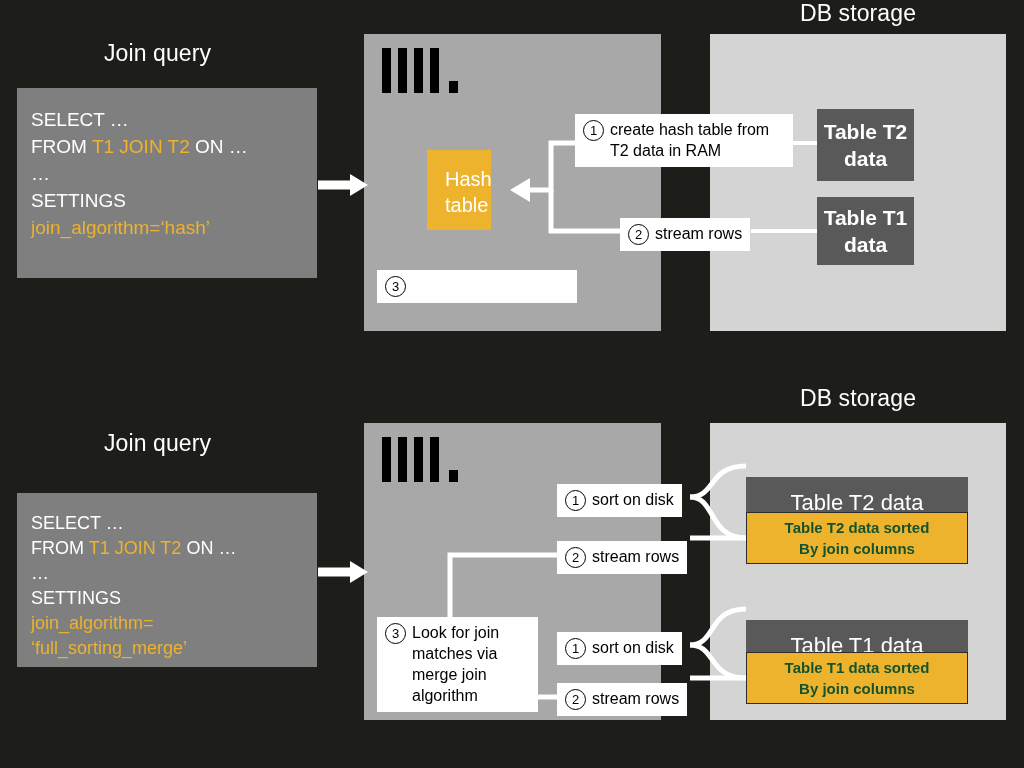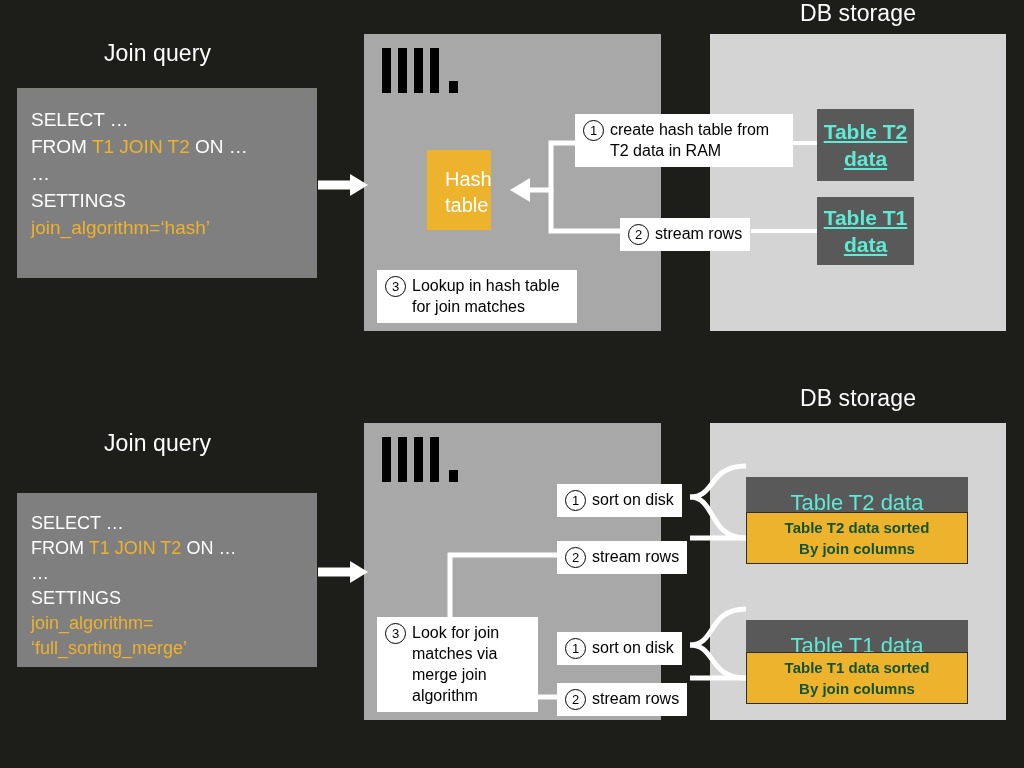--- a/index.html
+++ b/index.html
@@ -72,29 +72,28 @@
     color: #ffffff;
     font-size: 20px;
     line-height: 26px;
     box-sizing: border-box;
     padding: 16px 0 0 18px;
   }
 
   .table-box {
     position: absolute;
     background: #595959;
-    color: #5eead4;
+    color: #ffffff;
     font-weight: bold;
     display: flex;
     align-items: center;
     justify-content: center;
     text-align: center;
     box-sizing: border-box;
     line-height: 27px;
-    text-decoration: underline;
   }
   .table-box.stacked { font-size: 21px; }
   .table-box.wide { font-size: 22px; font-weight: 400; margin-top: 36px; }
 
   .sorted-box {
     position: absolute;
     background: #eeb32c;
     border: 1.5px solid #2b2b2b;
     color: #14532d;
     font-weight: bold;
@@ -291,21 +290,20 @@
   <div class="callout" style="left:620px; top:218px;">
     <div class="callout-row">
       <span class="step-num">2</span>
       <span class="callout-text">stream rows</span>
     </div>
   </div>
 
   <div class="callout multi" style="left:377px; top:270px; width:200px;">
     <div class="callout-row">
       <span class="step-num">3</span>
-      <span class="callout-text">Lookup in hash table for join matches</span>
     </div>
   </div>
 
   <div class="callout" style="left:557px; top:484px;">
     <div class="callout-row">
       <span class="step-num">1</span>
       <span class="callout-text">sort on disk</span>
     </div>
   </div>
 

